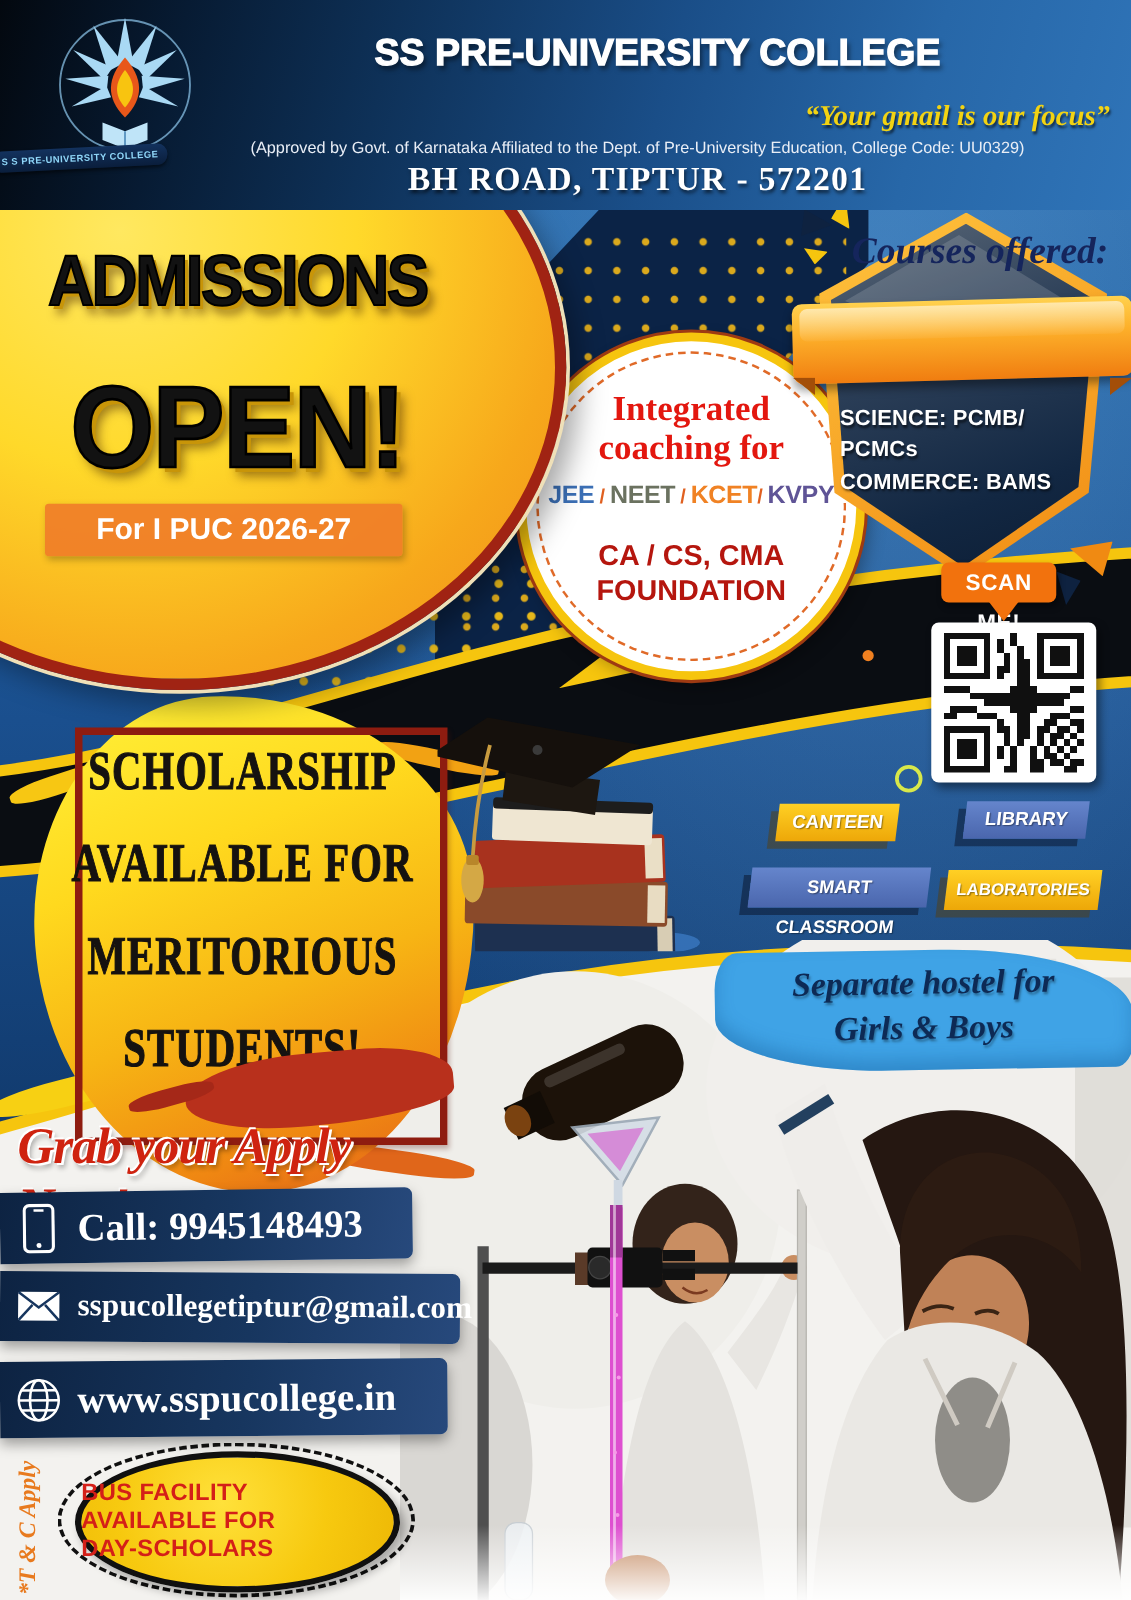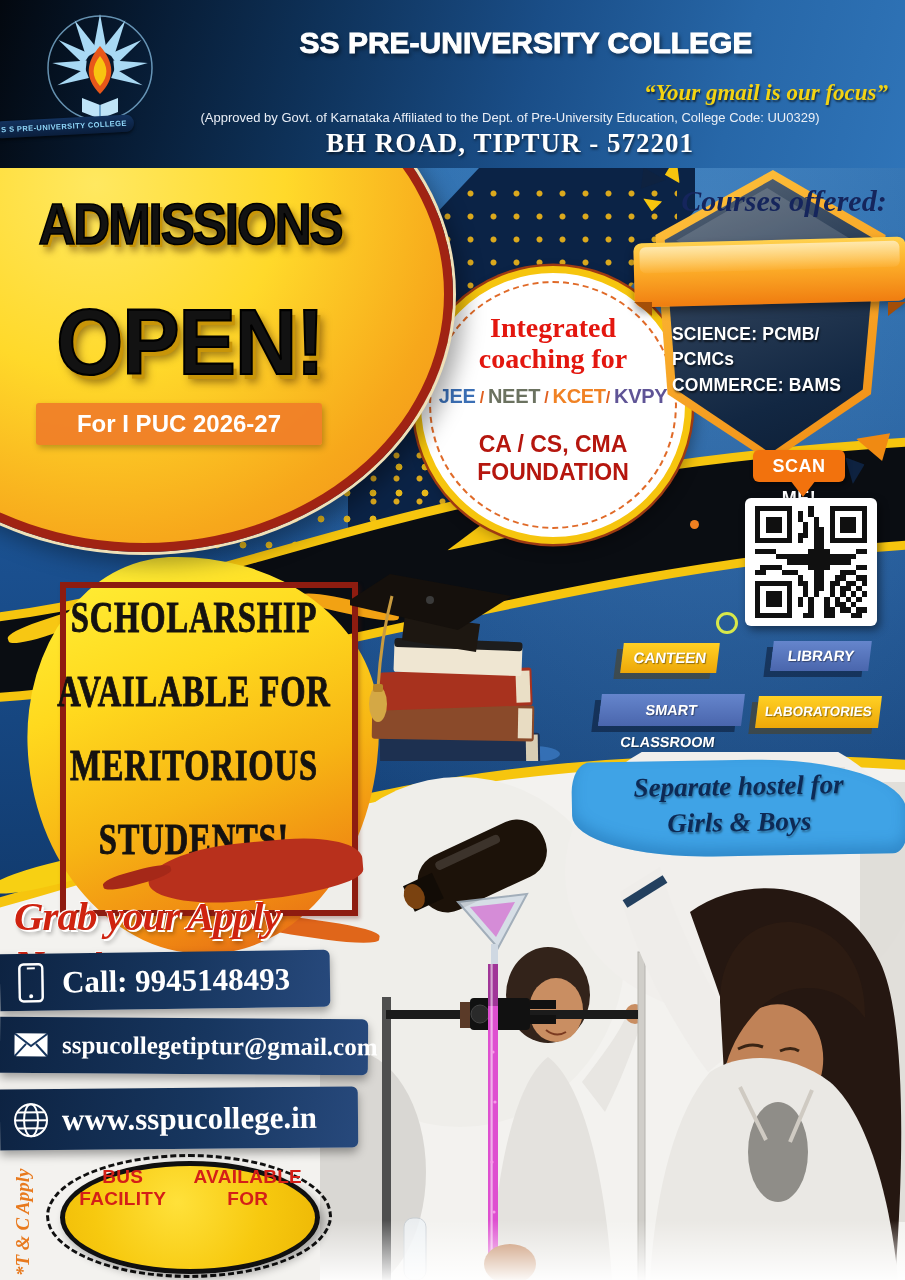--- a/index.html
+++ b/index.html
@@ -165,21 +165,21 @@
   .bar-phone{left:0;top:952px;width:330px;height:57px;font-size:31px;transform:rotate(-.8deg);}
   .bar-email{left:0;top:1018px;width:368px;height:56px;font-size:25px;transform:rotate(.4deg);}
   .bar-web{left:0;top:1088px;width:358px;height:61px;font-size:31px;transform:rotate(-.5deg);}
   .cbar .cicon{flex:0 0 62px;display:flex;justify-content:center;}
   .cbar .ctext{white-space:nowrap;}
 
   
   .bus-dash{left:46px;top:1154px;width:280px;height:118px;border:3px dashed #101010;border-radius:50%;z-index:32;}
   .bus{left:60px;top:1161px;width:250px;height:103px;border:5px solid #101010;border-radius:50%;z-index:33;
     background:radial-gradient(circle at 45% 35%,#ffe13a 0%,#f7c90f 55%,#edb705 100%);
-    display:flex;flex-direction:row;justify-content:center;text-align:center;
+    display:flex;flex-direction:column;justify-content:center;text-align:left;
     box-shadow:4px 5px 8px rgba(0,0,0,.3);}
   .bus div{color:var(--c-bus_red);font-weight:bold;font-size:19px;line-height:1.18;letter-spacing:.3px;}
   .tnc{left:12px;top:1146px;height:130px;z-index:33;color:var(--c-tnc_orange);
     font-family:"Liberation Serif",serif;font-style:italic;font-weight:bold;font-size:19px;
     writing-mode:vertical-rl;transform:rotate(180deg);}
 </style>
 </head>
 <body>
 
 <div class="poster">
@@ -535,20 +535,21 @@
           <line x1="5" y1="27" x2="33" y2="27"></line>
         </svg>
     </span>
     <span class="ctext">www.sspucollege.in</span>
   </div>
 
   <div class="abs bus-dash"></div>
   <div class="abs bus">
     <div>BUS FACILITY</div>
     <div>AVAILABLE FOR</div>
+    <div>DAY-SCHOLARS</div>
   </div>
   <div class="abs tnc">*T &amp; C Apply</div>
 
   <div class="abs header">
     <svg class="abs logo" viewBox="0 0 128 156">
       <g transform="translate(64,62)">
         <g fill="#a9d9f4">
           <path d="M0,-54 L7,-16 L-7,-16 Z"></path>
           <path d="M0,-54 L7,-16 L-7,-16 Z" transform="rotate(28)"></path>
           <path d="M0,-54 L7,-16 L-7,-16 Z" transform="rotate(-28)"></path>

